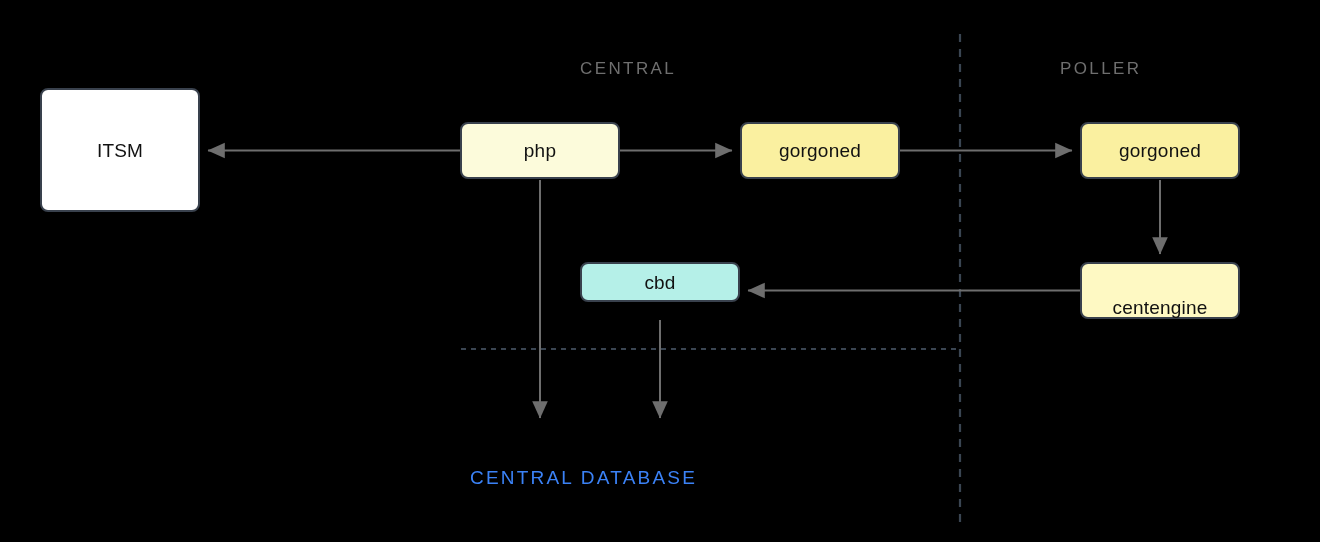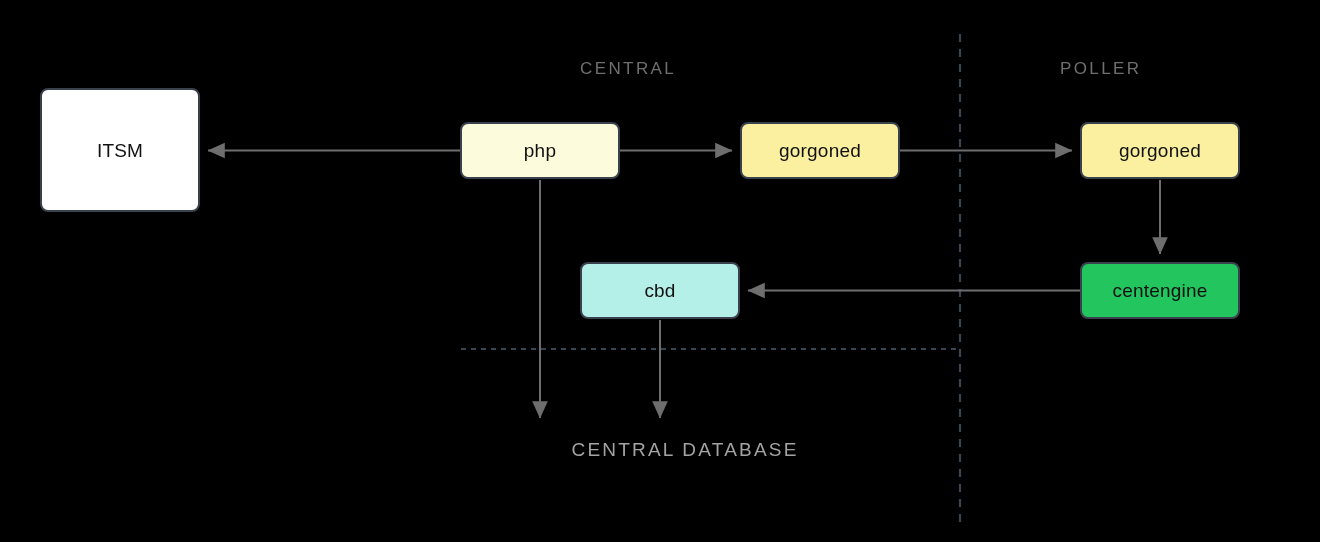--- a/index.html
+++ b/index.html
@@ -42,27 +42,28 @@
     position: absolute;
     color: #6f6f6f;
     font-size: 17px;
     letter-spacing: 2.4px;
     font-family: "Liberation Sans", sans-serif;
     white-space: nowrap;
     line-height: 1;
   }
   .db-label {
     position: absolute;
-    color: #a3a3a3;
+    color: #3b82f6;
     font-size: 19px;
     letter-spacing: 2.2px;
     font-family: "Liberation Sans", sans-serif;
     white-space: nowrap;
-    text-align: center;
+    text-align: left;
     line-height: 1;
+    margin-top: 28px;
   }
 </style>
 </head>
 <body>
 
 <div id="canvas">
 
   <svg class="layer" viewBox="0 0 1320 542" xmlns="http://www.w3.org/2000/svg">
     <defs>
       <marker id="arrowhead" markerWidth="9" markerHeight="9" refX="8.4" refY="4.5" orient="auto" markerUnits="strokeWidth">
@@ -102,23 +103,23 @@
   </div>
 
   <div class="node" style="left:740px; top:122px; width:160px; height:57px; background:#faf0a0;">
     <span>gorgoned</span>
   </div>
 
   <div class="node" style="left:1080px; top:122px; width:160px; height:57px; background:#faf0a0;">
     <span>gorgoned</span>
   </div>
 
-  <div class="node" style="left:580px; top:262px; width:160px; height:57px; background:#b5f0e8;text-align:right;">
+  <div class="node" style="left:580px; top:262px; width:160px; height:40px; background:#b5f0e8;text-align:right;">
     <span>cbd</span>
   </div>
 
-  <div class="node" style="left:1080px; top:262px; width:160px; height:57px; background:#22c55e;">
+  <div class="node" style="left:1080px; top:262px; width:160px; height:57px; background:#fef9c3;align-items:flex-end;">
     <span>centengine</span>
   </div>
 
   <div class="db-label" style="left:470px; top:440px; width:430px;">CENTRAL DATABASE</div>
 
 </div>
 
 </body></html>

